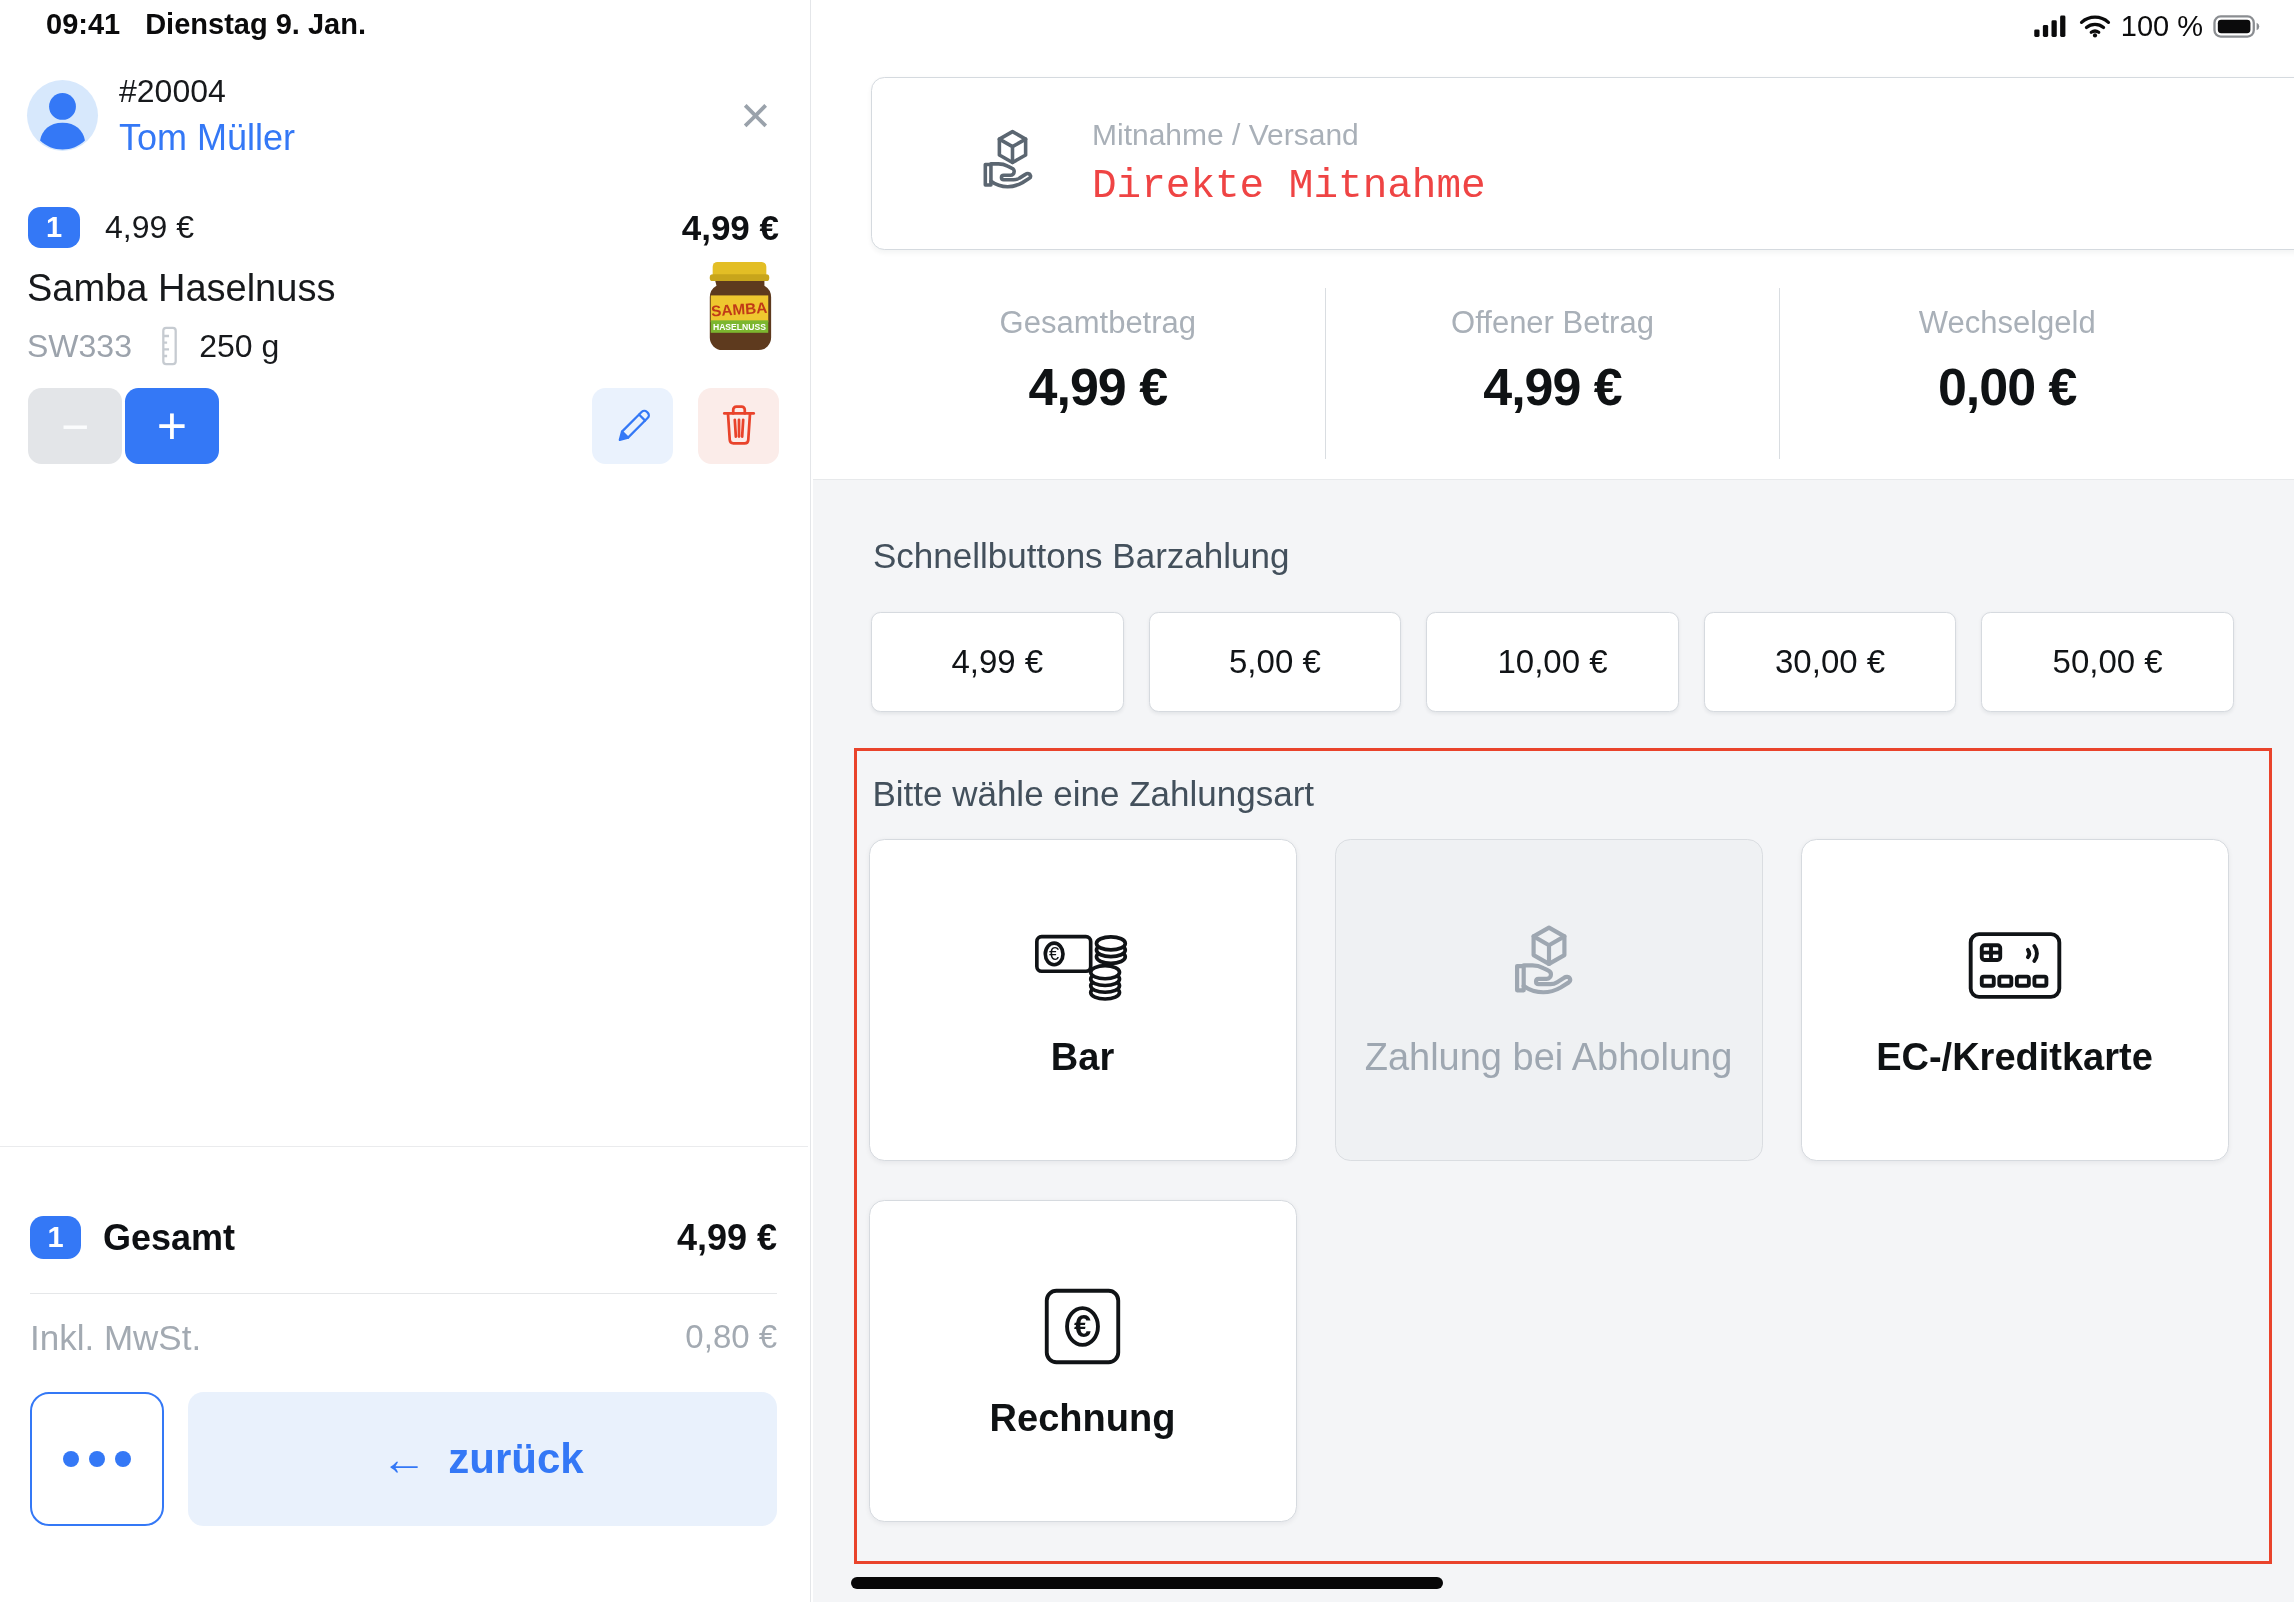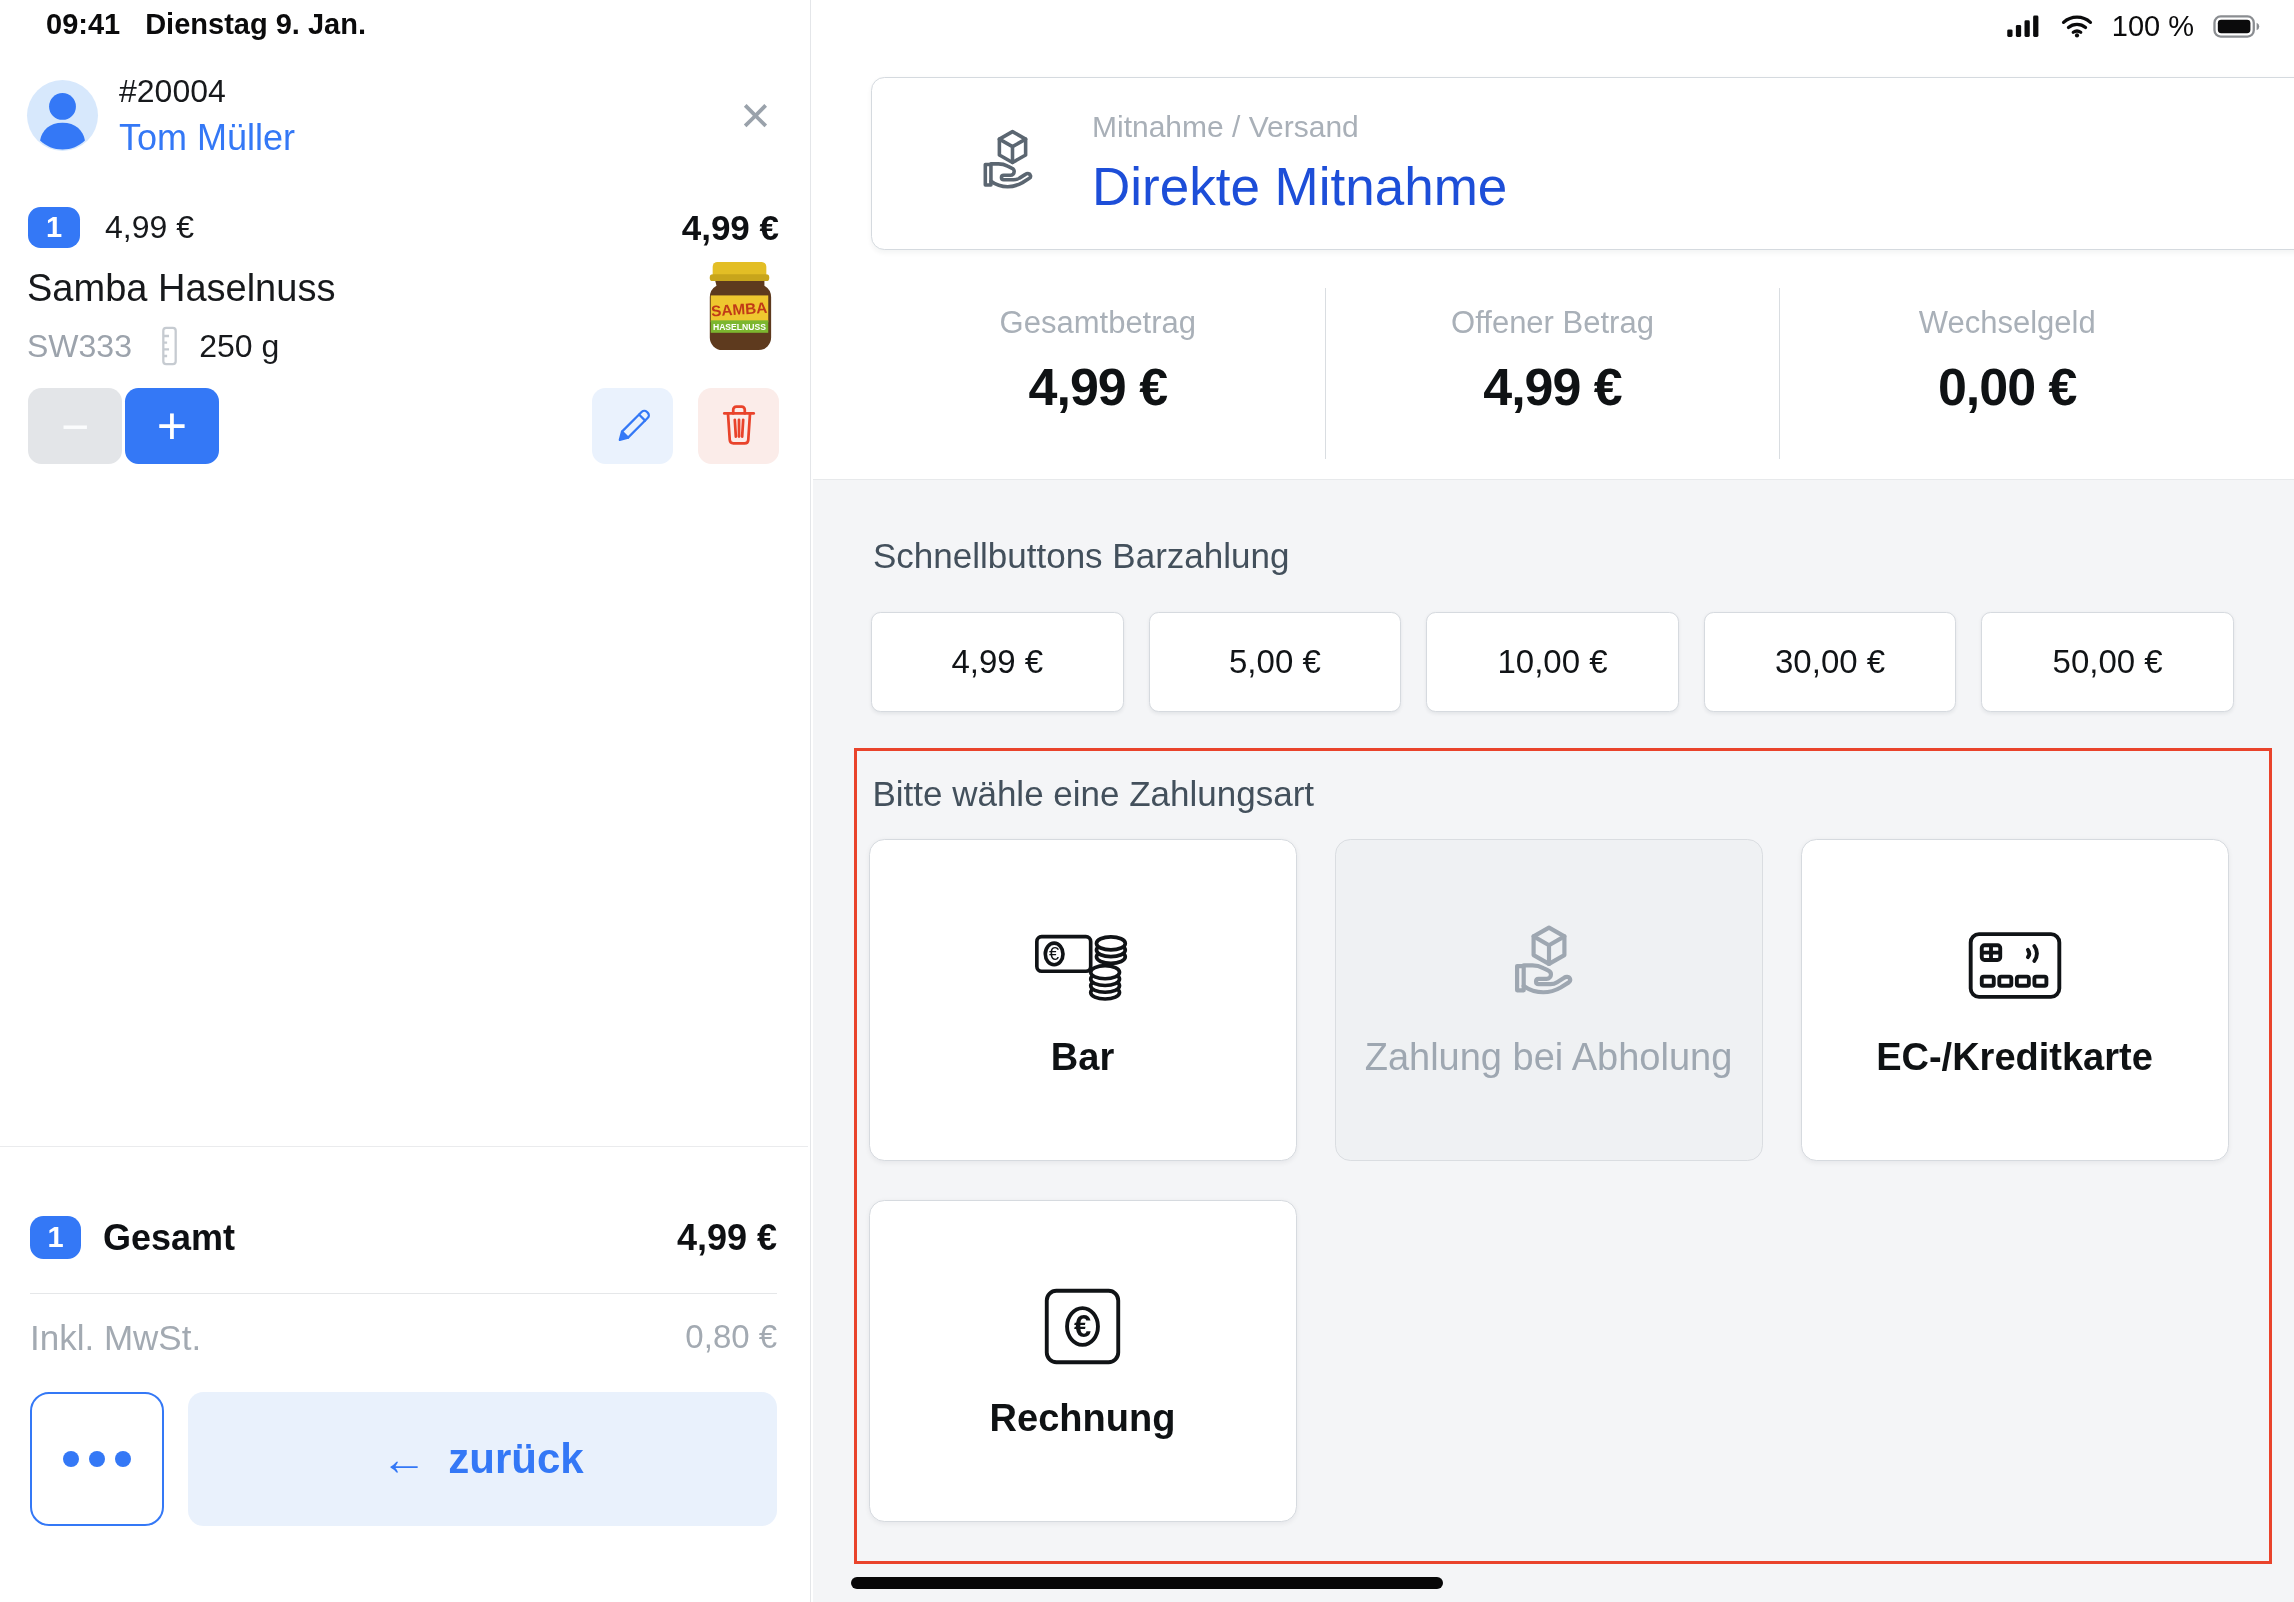--- a/index.html
+++ b/index.html
@@ -4,21 +4,21 @@
 <style>
   * { margin:0; padding:0; box-sizing:border-box; }
   html,body { background:#e9e9e9; }
   body { font-family:"Liberation Sans","DejaVu Sans",sans-serif; color:#15181b; }
   .stage { position:relative; width:2294px; height:1602px; background:#fff; overflow:hidden; }
 
   
   .status-left { position:absolute; left:46px; top:7.7px; display:flex; gap:25px;
                  font-size:29px; font-weight:600; color:#0b0b0c; z-index:30; }
   .status-right { position:absolute; right:33px; top:9.6px; display:flex; align-items:center;
-                  gap:19px; font-size:29px; font-weight:500; color:#0b0b0c; z-index:30; }
+                  gap:10px; font-size:29px; font-weight:500; color:#0b0b0c; z-index:30; }
   .status-right svg { display:block; }
 
   
   .cart-panel { position:absolute; left:0; top:0; width:811px; height:1602px;
                 background:#fff; border-right:1.9px solid #E4E6E9; }
   .customer-row { position:absolute; left:27px; top:73px; right:29px; display:flex; align-items:center; }
   .avatar { width:71px; height:71px; border-radius:50%; background:#D7E8FC; overflow:hidden; flex:none; }
   .customer-meta { margin-left:21px; display:flex; flex-direction:column; gap:6.7px; }
   .customer-number { font-size:32px; color:#17191c; }
   .customer-name { font-size:36px; color:#3478F6; }
@@ -70,21 +70,21 @@
   
   .pay-panel { position:absolute; left:813px; right:0; top:0; bottom:0; background:#F4F5F7; }
   .pay-top { position:absolute; left:0; right:0; top:0; height:480px; background:#fff;
              border-bottom:1.9px solid #E7E9EB; }
   .fulfillment-card { position:absolute; left:58px; top:77px; width:1589px; height:173px; background:#fff;
                       border:1.9px solid #D5DADF; border-radius:13.4px; display:flex; align-items:center;
                       box-shadow:0 2.9px 5.8px rgba(20,30,40,0.05); cursor:pointer;padding-left:40px; }
   .fulfillment-icon { margin-left:63px; color:#5B6671; display:flex; flex:none; }
   .fulfillment-text { margin-left:42px; display:flex; flex-direction:column; gap:11.5px; }
   .f-label { font-size:30px; color:#A9B0B8; }
-  .f-value { font-size:53px; color:#1d4ed8; }
+  .f-value { font-size:41px; color:#ef4444;font-family:Liberation Mono, monospace; }
   .chevron { position:absolute; right:37px; top:50%; transform:translateY(-50%); color:#46515C; display:flex; }
 
   .totals-row { position:absolute; left:58px; right:60px; top:288px; height:171px; display:flex; }
   .total-col { flex:1; display:flex; flex-direction:column; align-items:center; padding-top:17.3px; gap:15.4px; }
   .total-col + .total-col { border-left:1.9px solid #D9DDE1; }
   .total-label { font-size:31px; color:#A9B0B8; }
   .total-value { font-size:52px; font-weight:700; color:#0f1214; letter-spacing:-1px; }
 
   .quick-heading { position:absolute; left:60px; top:536px; font-size:35px; color:#43505C; }
   .quick-row { position:absolute; left:58px; right:60px; top:612px; display:flex; gap:25px; }

